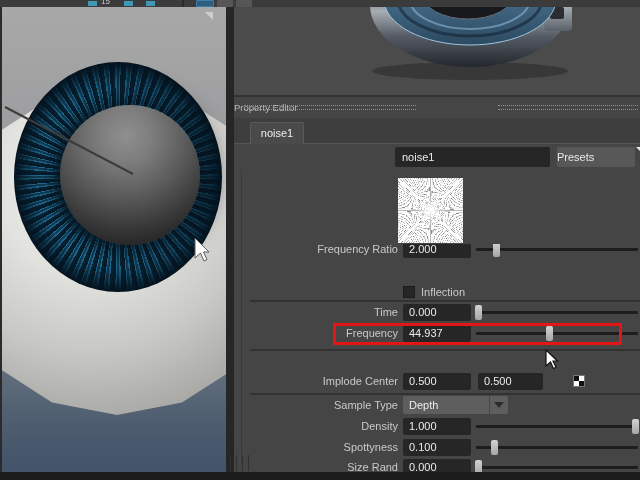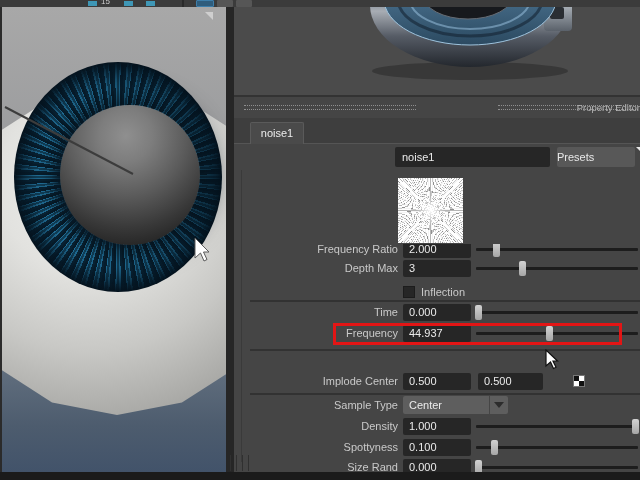--- a/index.html
+++ b/index.html
@@ -42,21 +42,21 @@
   #divider{position:absolute;left:226px;top:7px;width:8px;height:465px;background:#262626;z-index:6}
 
   
   #renderview{position:absolute;left:234px;top:7px;width:406px;height:90px;background:#4b4b4b;
     border-bottom:2px solid #333;overflow:hidden;z-index:4}
 
   
   #pe-bg{position:absolute;left:234px;top:97px;width:406px;height:375px;background:var(--panel);z-index:3}
   #pe-header{position:absolute;left:234px;top:100px;width:406px;height:16px;z-index:7}
   .dotline{position:absolute;top:5px;height:5px;border-top:1px dotted #8f8f8f;border-bottom:1px dotted #8f8f8f}
-  #pe-title{position:absolute;left:0;top:0;width:100%;text-align:right;color:#b8b8b8;font-size:9.5px;line-height:15px}
+  #pe-title{position:absolute;left:0;top:0;width:100%;text-align:left;color:#b8b8b8;font-size:9.5px;line-height:15px}
   #tabbar{position:absolute;left:234px;top:118px;width:406px;height:26px;background:#3e3e3e;border-bottom:1px solid #555;z-index:7}
   #tab-noise1{position:absolute;left:16px;top:4px;width:54px;height:22px;background:#4a4a4a;
     border:1px solid #5a5a5a;border-bottom:none;border-radius:2px 2px 0 0;
     color:#ececec;text-align:center;line-height:21px}
   .pe-label{position:absolute;color:var(--label);text-align:right}
   #noise-name-label{left:250px;top:147px;width:138px;line-height:20px}
   #noise-name-field{position:absolute;left:395px;top:147px;width:155px;height:20px;background:var(--field);
     border-radius:2px;color:var(--text);line-height:20px;padding-left:7px;z-index:7}
   #presets-btn{position:absolute;left:557px;top:147px;width:78px;height:20px;background:#585858;
     border-radius:2px;color:#e8e8e8;line-height:20px;z-index:7}
@@ -183,26 +183,20 @@
 
   <div id="rows">
 
     <div class="arow" style="top:-3px">
       <div class="rlabel">Frequency Ratio</div>
       <div class="rfield">2.000</div>
       <div class="track"></div>
       <div class="handle" style="left:493px"></div>
     </div>
 
-    <div class="arow" style="top:16px">
-      <div class="rlabel">Depth Max</div>
-      <div class="rfield">3</div>
-      <div class="track"></div>
-      <div class="handle" style="left:519px"></div>
-    </div>
 
     <div class="arow" style="top:41px;height:15px">
       <div class="checkbox"></div>
       <div class="cb-label">Inflection</div>
     </div>
 
     <div class="sep" style="top:56px"></div>
 
     <div class="arow" style="top:60px">
       <div class="rlabel">Time</div>
@@ -226,21 +220,21 @@
       <div class="rlabel">Implode Center</div>
       <div class="rfield">0.500</div>
       <div class="rfield rfield2">0.500</div>
       <div class="checker"></div>
     </div>
 
     <div class="sep" style="top:149px"></div>
 
     <div class="arow" style="top:152px;height:18px">
       <div class="rlabel" style="line-height:18px">Sample Type</div>
-      <div class="dropdown">Center</div>
+      <div class="dropdown">Depth</div>
       <div class="dd-arrow"></div>
     </div>
 
     <div class="arow" style="top:174px">
       <div class="rlabel">Density</div>
       <div class="rfield">1.000</div>
       <div class="track"></div>
       <div class="handle" style="left:632px"></div>
     </div>
 

